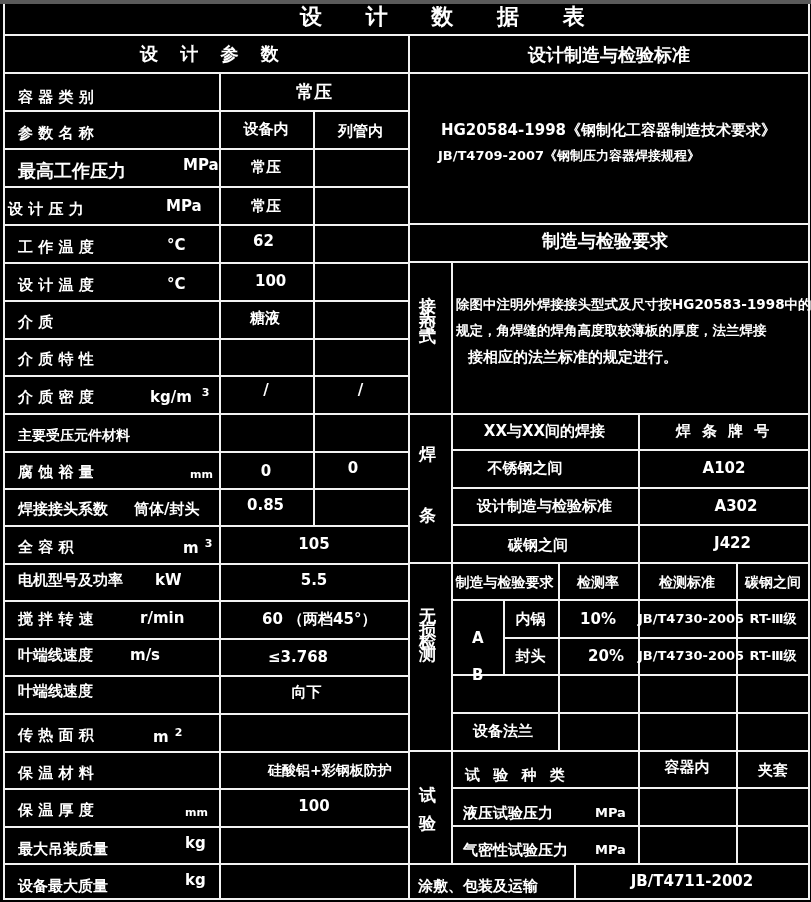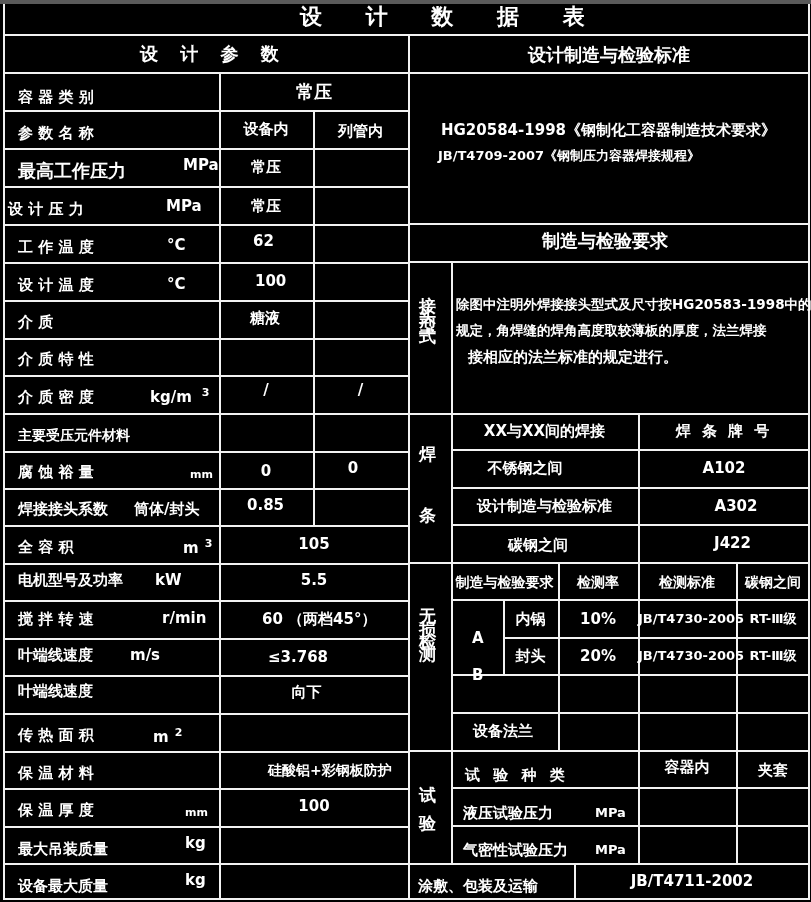--- a/index.html
+++ b/index.html
@@ -154,21 +154,21 @@
     <div class="c">105</div>
   </div>
 
 <div class="t" style="left:18px;top:573px">电机型号及功率</div>
 <div class="t" style="left:155px;top:573px">kW</div>
 <div class="t" style="left:219px;width:190px;top:573px">
     <div class="c">5.5</div>
   </div>
 
 <div class="t" style="left:18px;top:612px">搅 拌 转 速</div>
-<div class="t" style="left:162px;top:611px">r/min</div>
+<div class="t" style="left:140px;top:611px">r/min</div>
 <div class="t" style="left:262px;top:612px">60  （两档45°）</div>
 
 <div class="t" style="left:18px;top:648px">叶端线速度</div>
 <div class="t" style="left:130px;top:648px">m/s</div>
 <div class="t" style="left:268px;top:650px">≤3.768</div>
 
 <div class="t" style="left:18px;top:684px">叶端线速度</div>
 <div class="t" style="left:219px;width:175px;top:685px">
     <div class="c">向下</div>
   </div>
@@ -255,21 +255,21 @@
   </div>
 <div class="t" style="left:638px;width:98px;top:612px;font-size:13px">
     <div class="c">JB/T4730-2005</div>
   </div>
 <div class="t" style="left:736px;width:74px;top:612px;font-size:13px">
     <div class="c">RT-Ⅲ级</div>
   </div>
 <div class="t" style="left:503px;width:55px;top:649px">
     <div class="c">封头</div>
   </div>
-<div class="t" style="left:558px;width:80px;top:649px">
+<div class="t" style="left:558px;width:96px;top:649px">
     <div class="c">20%</div>
   </div>
 <div class="t" style="left:638px;width:98px;top:649px;font-size:13px">
     <div class="c">JB/T4730-2005</div>
   </div>
 <div class="t" style="left:736px;width:74px;top:649px;font-size:13px">
     <div class="c">RT-Ⅲ级</div>
   </div>
 <div class="t" style="left:451px;width:104px;top:724px">
     <div class="c">设备法兰</div>

